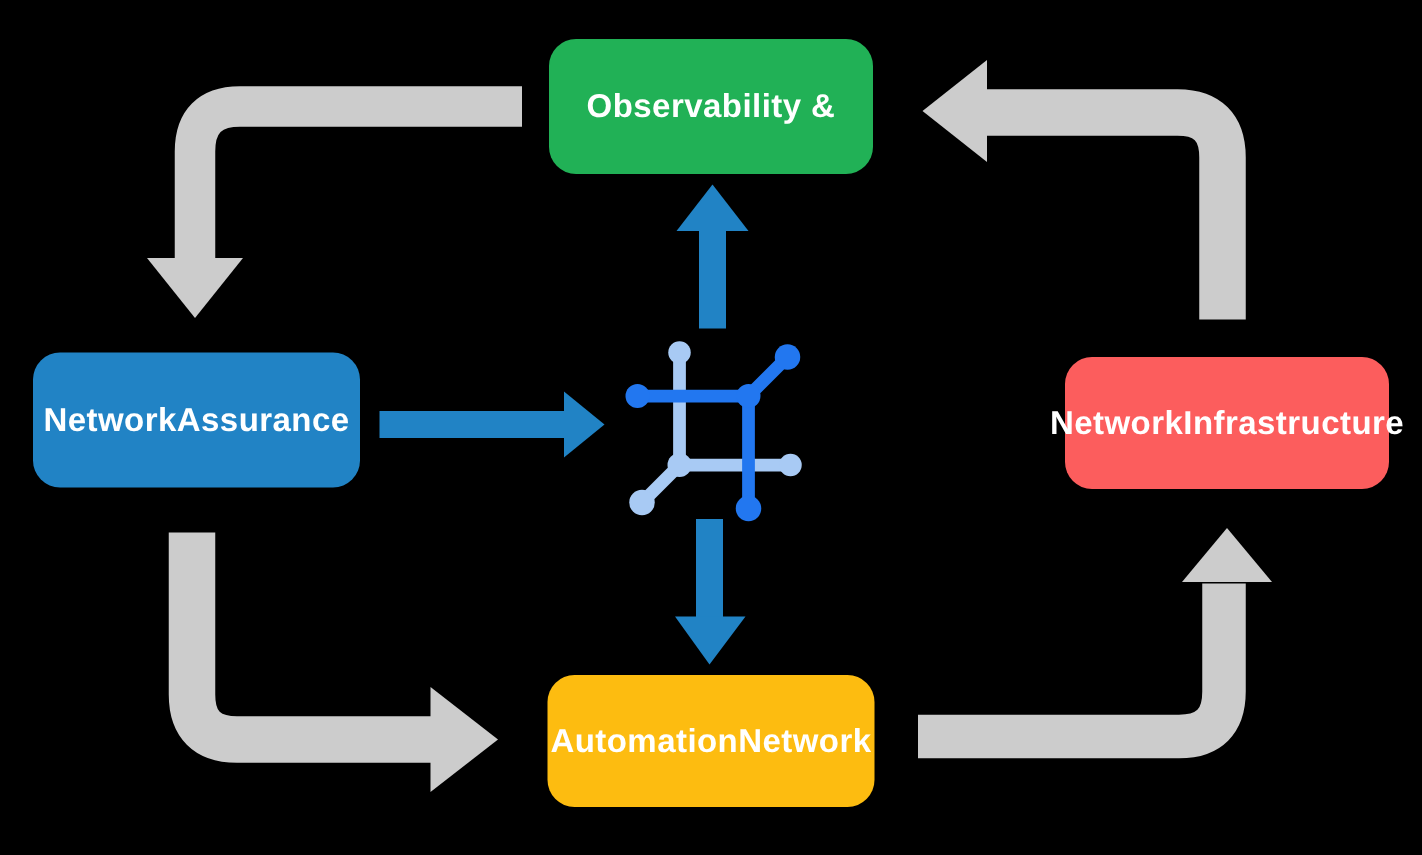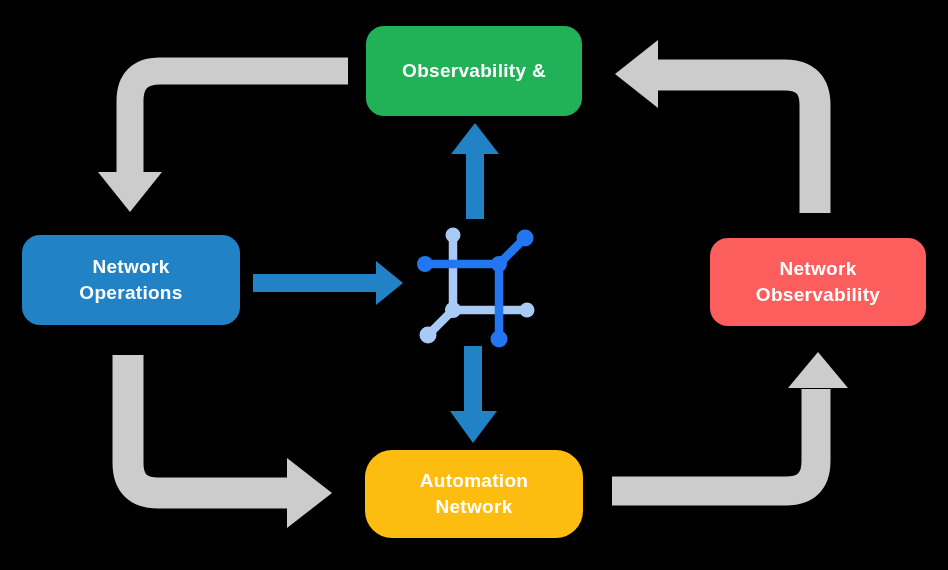--- a/index.html
+++ b/index.html
@@ -26,26 +26,25 @@
   .blue-stroke { stroke: var(--blue-arrow); fill: none; stroke-linecap: butt; }
   .blue-fill   { fill: var(--blue-arrow); }
   .icon-dark-stroke  { stroke: var(--icon-dark); fill: none; stroke-linecap: round; }
   .icon-dark-fill    { fill: var(--icon-dark); }
   .icon-light-stroke { stroke: var(--icon-light); fill: none; stroke-linecap: round; }
   .icon-light-fill   { fill: var(--icon-light); }
   .node {
     position: absolute;
     border-radius: 18px;
     display: flex;
-    flex-direction: column;
     align-items: center;
     justify-content: center;
     text-align: center;
     color: var(--text, #fff);
-    font-size: 19px;
+    font-size: 22px;
     font-weight: bold;
     line-height: 1.38;
     letter-spacing: 0.3px;
   }
   #node-observability { left: 366px; top: 26px;  width: 216px; height: 90px; }
   #node-operations    { left: 22px;  top: 235px; width: 218px; height: 90px; }
   #node-infrastructure{ left: 710px; top: 238px; width: 216px; height: 88px; }
   #node-tooling       { left: 365px; top: 450px; width: 218px; height: 88px; }
 </style>
 </head>
@@ -107,26 +106,26 @@
       <circle class="icon-dark-fill" cx="110" cy="20" r="8.5"></circle>
     </g>
   </svg>
 
   <div class="node" id="node-observability" style="background: rgb(33, 177, 86);">
     <span>Observability &amp;</span>
   </div>
 
   <div class="node" id="node-operations" style="background: rgb(33, 131, 197);">
     <span>Network</span>
-    <span>Operations</span>
+    <span>Assurance</span>
   </div>
 
   <div class="node" id="node-infrastructure" style="background: rgb(252, 93, 93);">
     <span>Network</span>
-    <span>Observability</span>
+    <span>Infrastructure</span>
   </div>
 
-  <div class="node" id="node-tooling" style="background: rgb(253, 188, 16); border-radius: 27px;">
+  <div class="node" id="node-tooling" style="background: rgb(253, 188, 16);">
     <span>Automation</span>
     <span>Network</span>
   </div>
 
 </div>
 
 </body></html>

